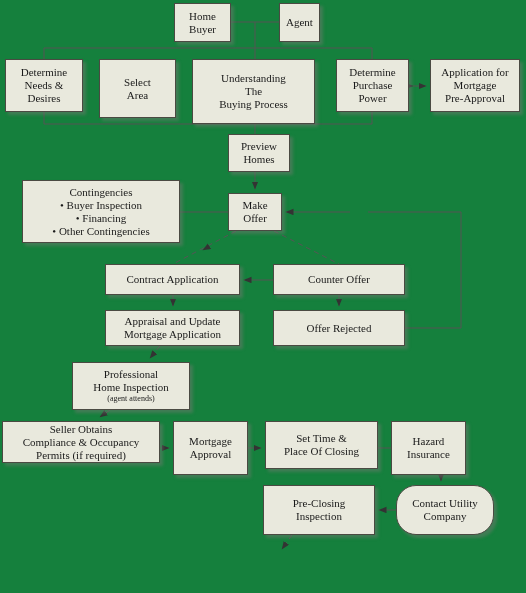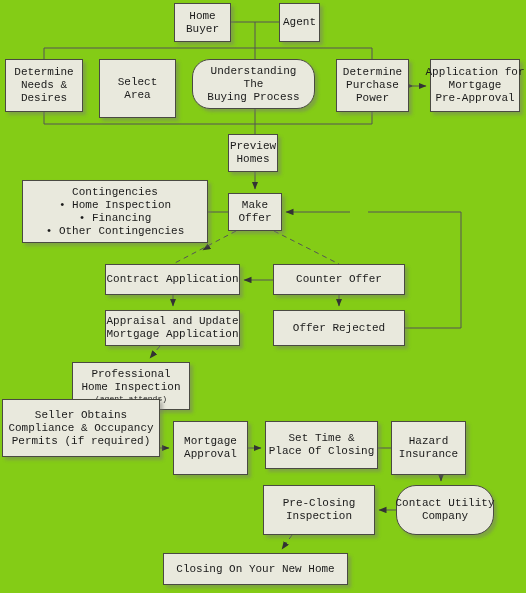--- a/index.html
+++ b/index.html
@@ -4,22 +4,22 @@
 <style>
   html, body {
     margin: 0;
     padding: 0;
     background: #ffffff;
   }
   #canvas {
     position: relative;
     width: 526px;
     height: 593px;
-    background: #84cc16;
-    font-family: Liberation Mono, monospace;
+    background: #15803d;
+    font-family: Liberation Serif, serif;
     overflow: hidden;
   }
   .node {
     position: absolute;
     box-sizing: border-box;
     background: #e9e9dd;
     border: 1px solid #4a4a42;
     box-shadow: 3px 3px 3px rgba(120,120,115,0.45);
     display: flex;
     flex-direction: column;
@@ -121,51 +121,51 @@
     <span class="line">Determine</span>
     <span class="line">Needs &amp;</span>
     <span class="line">Desires</span>
   </div>
 
   <div class="node" style="left:99px;top:59px;width:77px;height:59px;">
     <span class="line">Select</span>
     <span class="line">Area</span>
   </div>
 
-  <div class="node" style="left:192px;top:59px;width:123px;height:50px;border-radius:18px;">
+  <div class="node" style="left:192px;top:59px;width:123px;height:65px;">
     <span class="line">Understanding</span>
     <span class="line">The</span>
     <span class="line">Buying Process</span>
   </div>
 
   <div class="node" style="left:336px;top:59px;width:73px;height:53px;">
     <span class="line">Determine</span>
     <span class="line">Purchase</span>
     <span class="line">Power</span>
   </div>
 
   <div class="node" style="left:430px;top:59px;width:90px;height:53px;">
     <span class="line">Application for</span>
     <span class="line">Mortgage</span>
     <span class="line">Pre-Approval</span>
   </div>
 
-  <div class="node" style="left:228px;top:134px;width:50px;height:38px;">
+  <div class="node" style="left:228px;top:134px;width:62px;height:38px;">
     <span class="line">Preview</span>
     <span class="line">Homes</span>
   </div>
 
   <div class="node" style="left:228px;top:193px;width:54px;height:38px;">
     <span class="line">Make</span>
     <span class="line">Offer</span>
   </div>
 
-  <div class="node" style="left:22px;top:180px;width:186px;height:63px;align-items:center;">
+  <div class="node" style="left:22px;top:180px;width:158px;height:63px;align-items:center;">
     <span class="line">Contingencies</span>
-    <span class="bullet">• Home Inspection</span>
+    <span class="bullet">• Buyer Inspection</span>
     <span class="bullet">• Financing</span>
     <span class="bullet">• Other Contingencies</span>
   </div>
 
   <div class="node" style="left:105px;top:264px;width:135px;height:31px;">
     <span class="line">Contract Application</span>
   </div>
 
   <div class="node" style="left:273px;top:264px;width:132px;height:31px;">
     <span class="line">Counter Offer</span>
@@ -179,21 +179,21 @@
   <div class="node" style="left:273px;top:310px;width:132px;height:36px;">
     <span class="line">Offer Rejected</span>
   </div>
 
   <div class="node" style="left:72px;top:362px;width:118px;height:48px;text-align:center;">
     <span class="line">Professional</span>
     <span class="line">Home Inspection</span>
     <span class="sub">(agent attends)</span>
   </div>
 
-  <div class="node" style="left:2px;top:399px;width:158px;height:58px;">
+  <div class="node" style="left:2px;top:421px;width:158px;height:42px;">
     <span class="line">Seller Obtains</span>
     <span class="line">Compliance &amp; Occupancy</span>
     <span class="line">Permits (if required)</span>
   </div>
 
   <div class="node" style="left:173px;top:421px;width:75px;height:54px;">
     <span class="line">Mortgage</span>
     <span class="line">Approval</span>
   </div>
 
@@ -210,17 +210,14 @@
   <div class="node" style="left:263px;top:485px;width:112px;height:50px;">
     <span class="line">Pre-Closing</span>
     <span class="line">Inspection</span>
   </div>
 
   <div class="node" style="left:396px;top:485px;width:98px;height:50px;border-radius:20px;">
     <span class="line">Contact Utility</span>
     <span class="line">Company</span>
   </div>
 
-  <div class="node" style="left:163px;top:553px;width:185px;height:32px;">
-    <span class="line">Closing On Your New Home</span>
-  </div>
 
 </div>
 
 </body></html>

